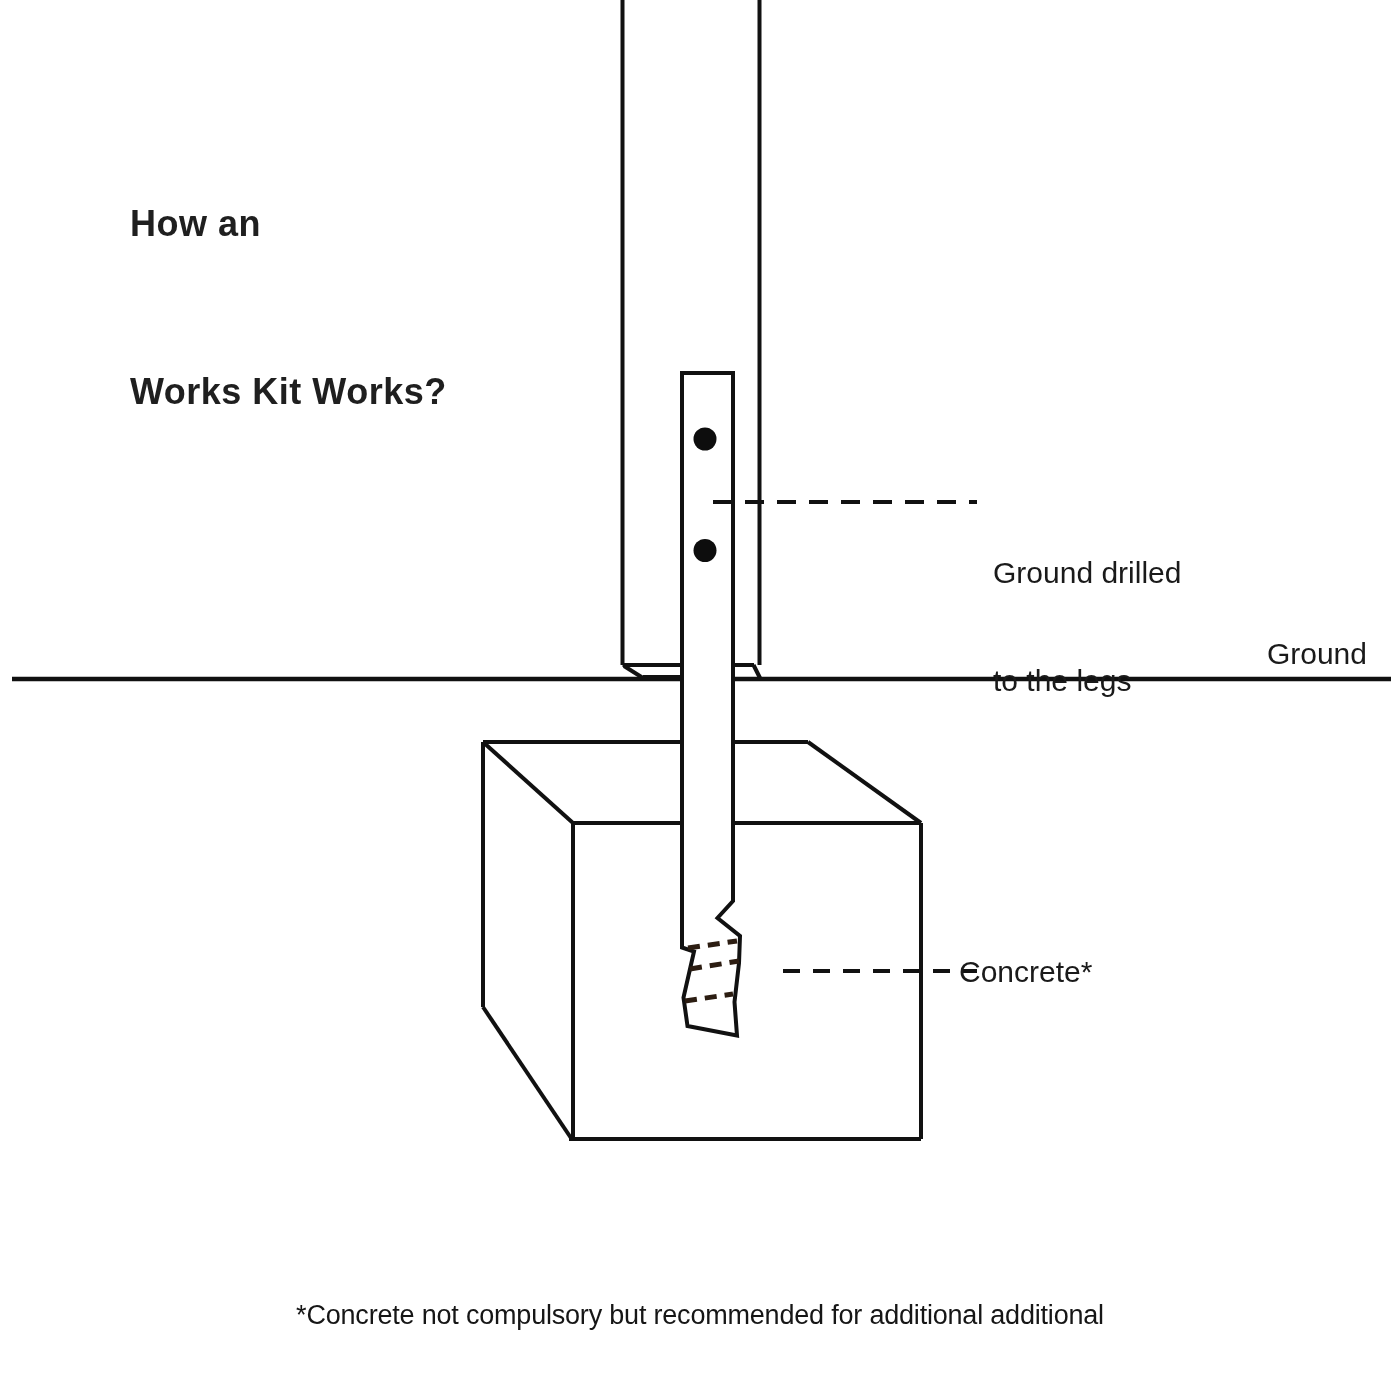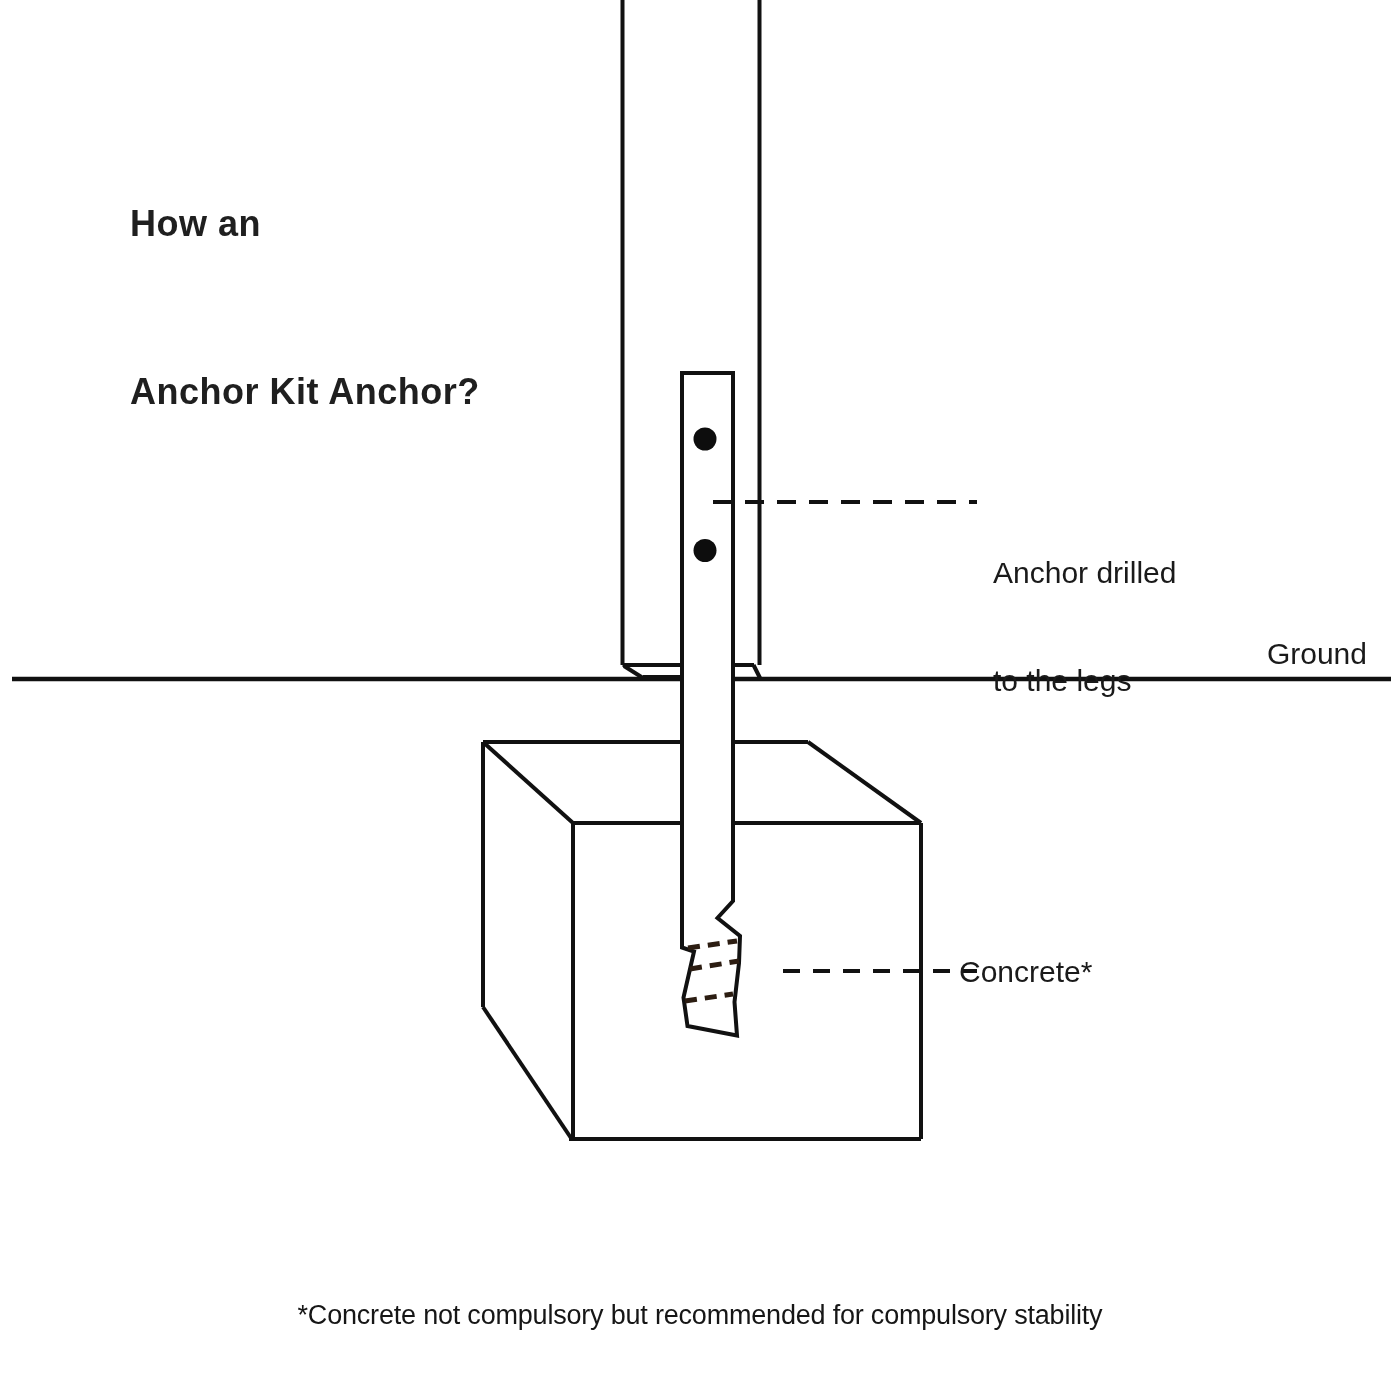--- a/index.html
+++ b/index.html
@@ -141,27 +141,27 @@
         <path class="stitch" d="M685 1001 L733 994"></path>
       </g>
     </g>
 
     <path class="leader anchor" d="M713 502 H977"></path>
     <path class="leader concrete" d="M783 971 H977"></path>
   </svg>
 
   <div class="txt title">
     <div>How an</div>
-    <div>Anchor Kit Anchor?</div>
+    <div>Works Kit Works?</div>
   </div>
 
   <div class="txt label label-anchor">
-    <div>Anchor drilled</div>
+    <div>Ground drilled</div>
     <div>to the legs</div>
   </div>
 
   <div class="txt label label-ground">Ground</div>
 
   <div class="txt label label-concrete">Concrete*</div>
 
-  <div class="txt footnote">*Concrete not compulsory but recommended for compulsory stability</div>
+  <div class="txt footnote">*Concrete not compulsory but recommended for additional additional</div>
 
 </div>
 
 </body></html>

